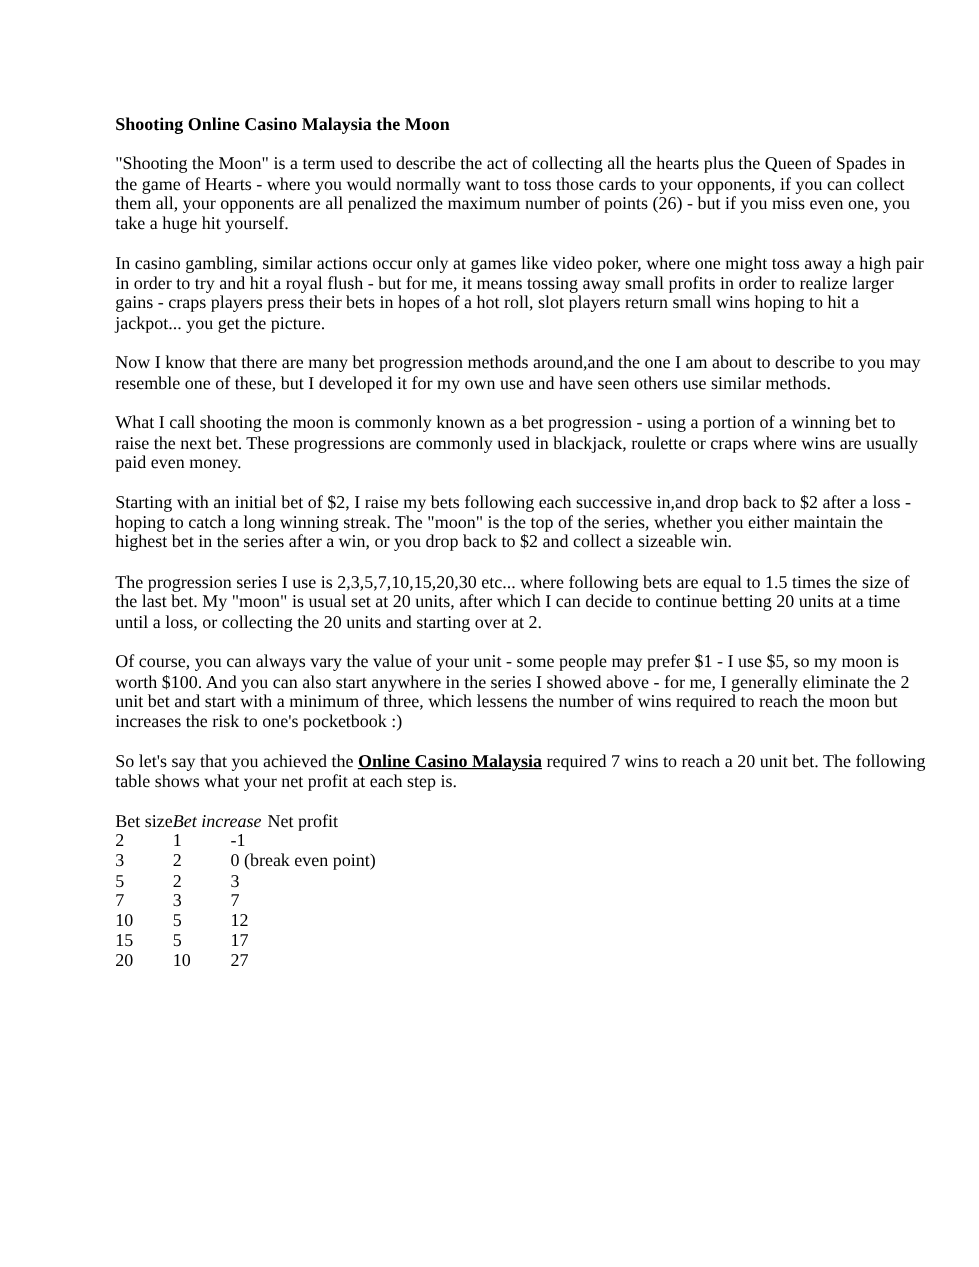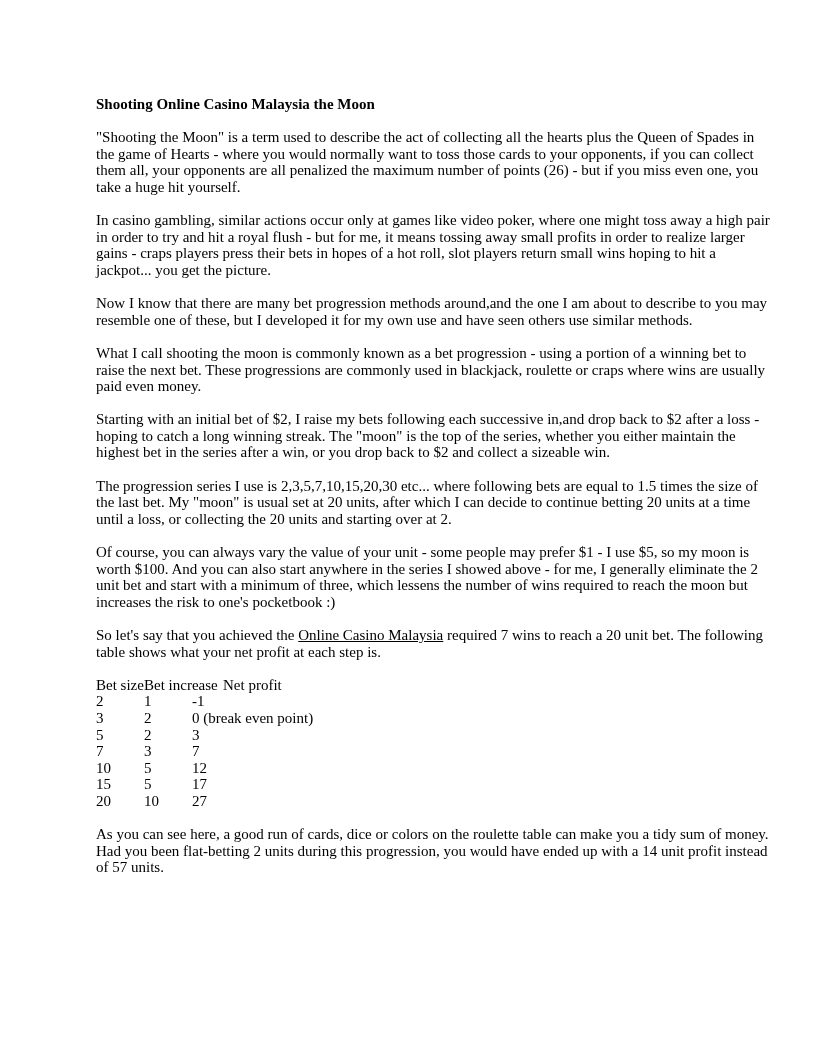--- a/index.html
+++ b/index.html
@@ -26,39 +26,39 @@
   .doc-title {
     font-size: 15px;
     font-weight: bold;
     margin: 0 0 16.6px 0;
   }
   .para {
     margin: 0 0 16.6px 0;
   }
   .doc-link {
     color: #000000;
-    font-weight: normal;
+    font-weight: bold;
     text-decoration: underline;
     cursor: pointer;
   }
   .bet-table {
     margin: 0 0 16.6px 0;
     text-align: center;
   }
   .trow {
     position: relative;
     height: 16.6px;
   }
   .cell {
     position: absolute;
     top: 0;
     white-space: nowrap;
   }
   .h1 { left: 0; }
-  .h2 { left: 48px; }
+  .h2 { left: 48px; font-style: italic; }
   .h3 { left: 127px; }
   .d1 { left: 0; }
   .d2 { left: 48px; }
   .d3 { left: 96px; }
 </style>
 </head>
 <body>
 
 <div class="page">
 
@@ -116,15 +116,14 @@
       <span class="cell d2">5</span>
       <span class="cell d3">17</span>
     </div>
     <div class="trow">
       <span class="cell d1">20</span>
       <span class="cell d2">10</span>
       <span class="cell d3">27</span>
     </div>
   </div>
 
-  <p class="para">As you can see here, a good run of cards, dice or colors on the roulette table can make you a tidy sum of money. Had you been flat-betting 2 units during this progression, you would have ended up with a 14 unit profit instead of 57 units.</p>
 
 </div>
 
 </body></html>

